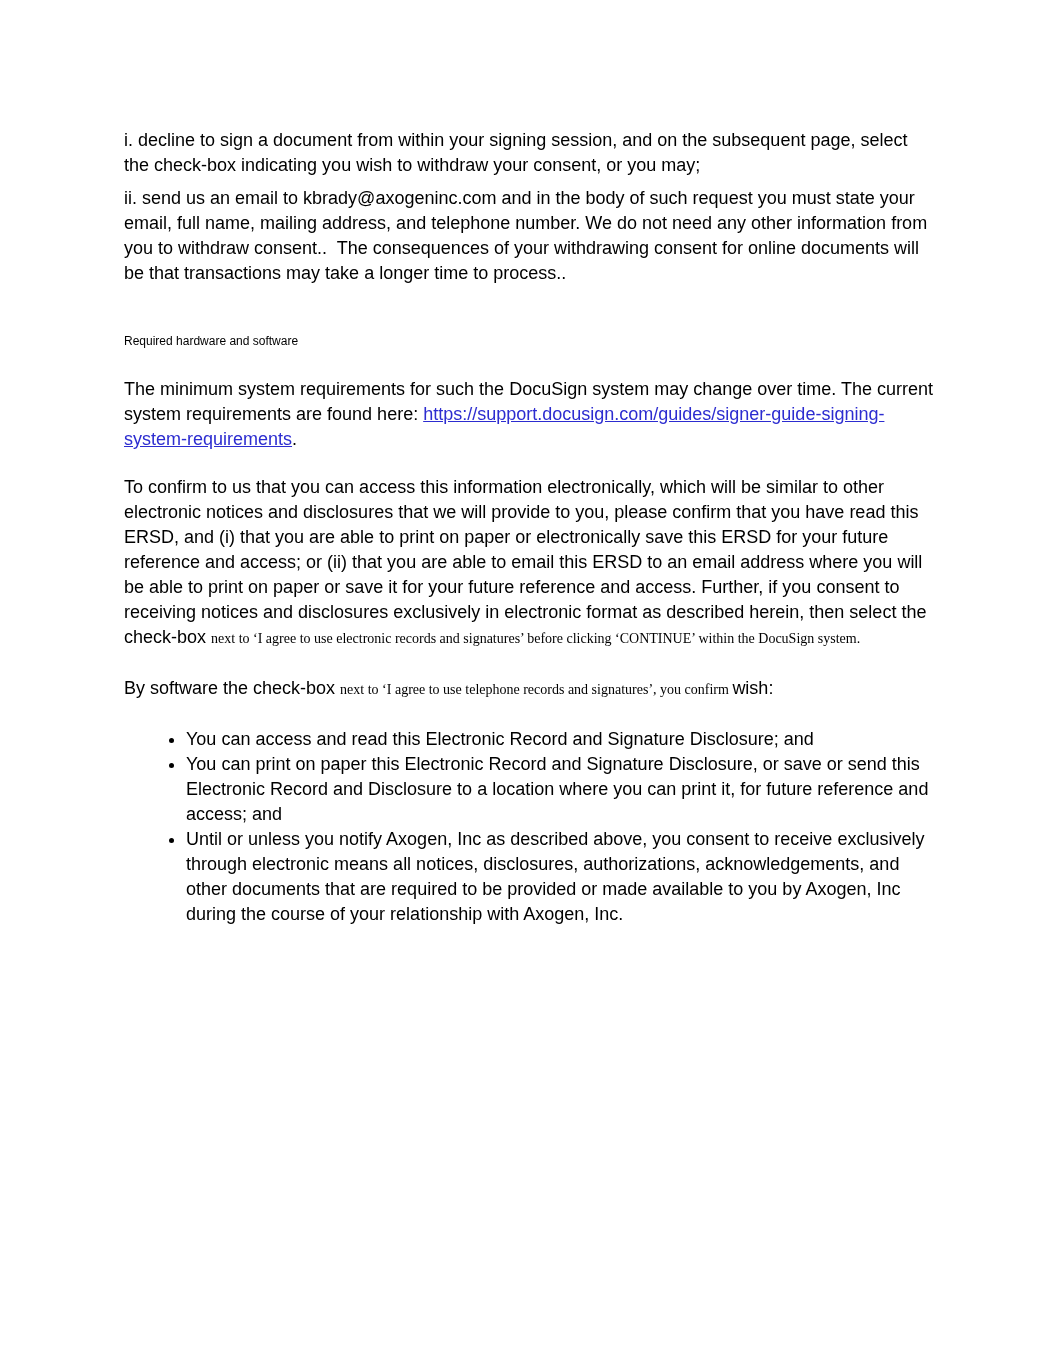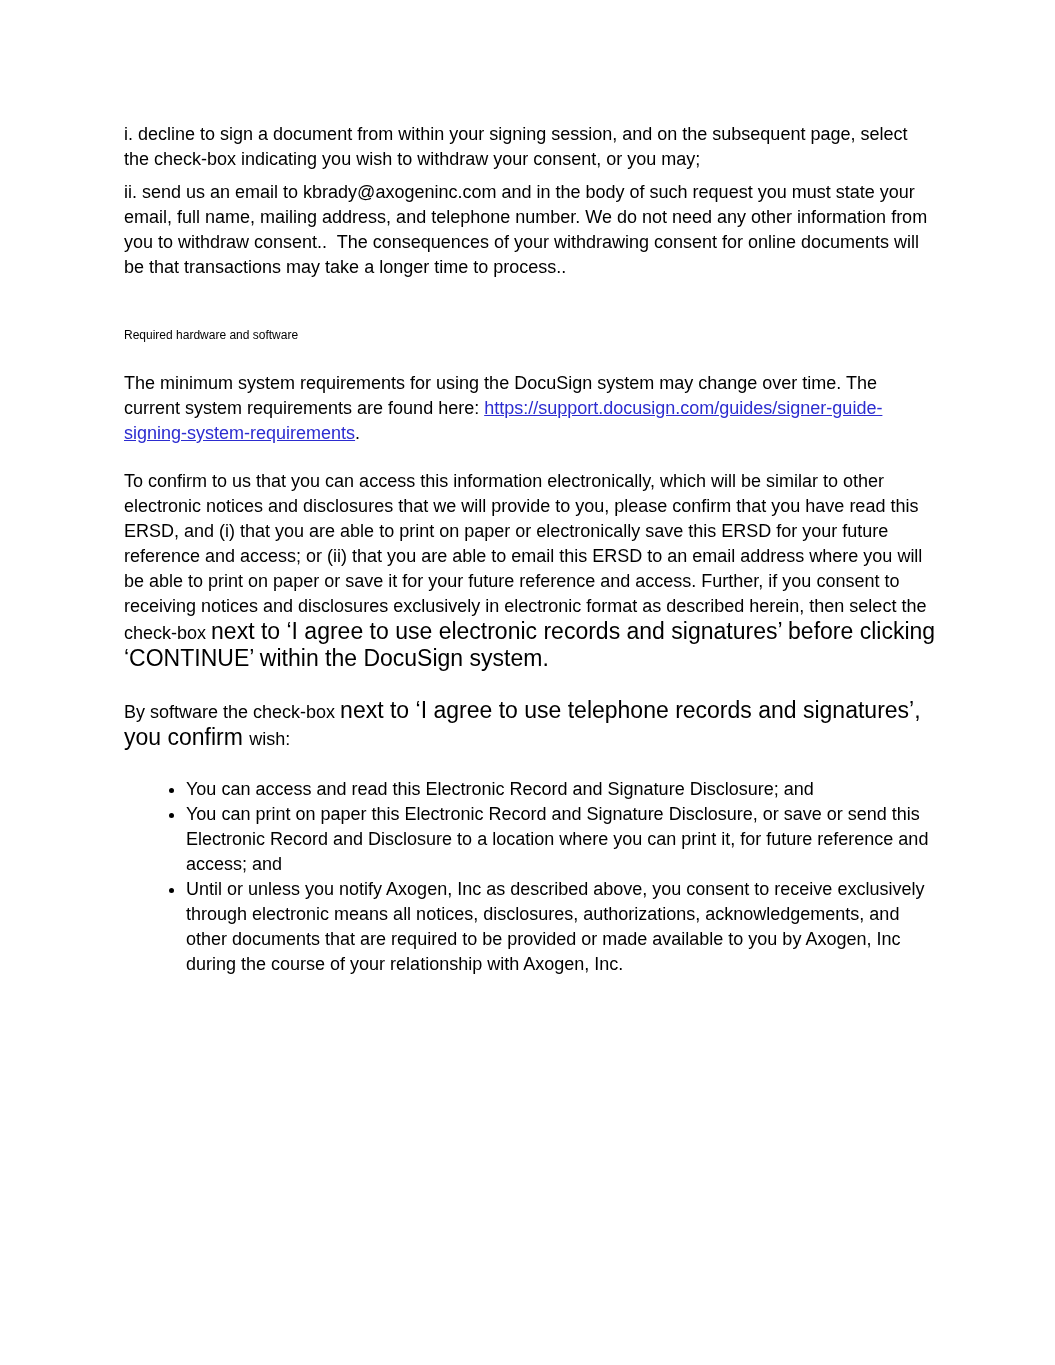--- a/index.html
+++ b/index.html
@@ -11,43 +11,43 @@
     width: 1055px;
     height: 1365px;
     position: relative;
     font-family: "Liberation Sans", sans-serif;
     color: #000000;
     overflow: hidden;
   }
   .page-content {
     position: absolute;
     left: 124px;
-    top: 4px;
+    top: 10px;
     width: 812px;
     font-size: 18px;
     line-height: 25px;
   }
   .para {
     margin: 0;
     white-space: pre-wrap;
   }
   .para-1 { margin-top: 118px; }
   .para-2 { margin-top: 8px; }
   .sec-heading {
     margin: 43px 0 0 0;
     font-size: 12px;
     font-weight: 400;
     line-height: 25px;
   }
   .para-3 { margin-top: 23px; }
   .para-4 { margin-top: 23px; }
   .para-5 { margin-top: 25px; }
   .serif {
-    font-family: Liberation Sans, sans-serif;
-    font-size: 23px;
+    font-family: Liberation Serif, serif;
+    font-size: 14px;
     margin-top: 23px;
   }
   .doc-link {
     color: #2c2cd0;
     text-decoration: underline;
     cursor: pointer;
   }
   ul.bullet-list {
     margin: 25px 0 0 0;
     padding: 0 0 0 62px;
@@ -62,21 +62,21 @@
 <body>
 
 <div class="page-content">
 
   <p class="para para-1">i. decline to sign a document from within your signing session, and on the subsequent page, select the check-box indicating you wish to withdraw your consent, or you may;</p>
 
   <p class="para para-2">ii. send us an email to kbrady@axogeninc.com and in the body of such request you must state your email, full name, mailing address, and telephone number. We do not need any other information from you to withdraw consent..  The consequences of your withdrawing consent for online documents will be that transactions may take a longer time to process..</p>
 
   <h2 class="sec-heading">Required hardware and software</h2>
 
-  <p class="para para-3"><span>The minimum system requirements for using the DocuSign system may change over time. The current system requirements are found here: </span><span class="doc-link" style="color: rgb(44, 44, 208);">https://support.docusign.com/guides/signer-guide-signing-system-requirements</span><span>.</span></p>
+  <p class="para para-3"><span>The minimum system requirements for such the DocuSign system may change over time. The current system requirements are found here: </span><span class="doc-link" style="color: rgb(44, 44, 208);">https://support.docusign.com/guides/signer-guide-signing-system-requirements</span><span>.</span></p>
 
 
   <p class="para para-4"><span>To confirm to us that you can access this information electronically, which will be similar to other electronic notices and disclosures that we will provide to you, please confirm that you have read this ERSD, and (i) that you are able to print on paper or electronically save this ERSD for your future reference and access; or (ii) that you are able to email this ERSD to an email address where you will be able to print on paper or save it for your future reference and access. Further, if you consent to receiving notices and disclosures exclusively in electronic format as described herein, then select the check-box </span><span class="serif">next to ‘I agree to use electronic records and signatures’ before clicking ‘CONTINUE’ within the DocuSign system.</span></p>
 
   <p class="para para-5"><span>By software the check-box </span><span class="serif">next to ‘I agree to use telephone records and signatures’, you confirm </span><span>wish:</span></p>
 
   <ul class="bullet-list">
     <li>You can access and read this Electronic Record and Signature Disclosure; and</li>
     <li>You can print on paper this Electronic Record and Signature Disclosure, or save or send this Electronic Record and Disclosure to a location where you can print it, for future reference and access; and</li>
     <li>Until or unless you notify Axogen, Inc as described above, you consent to receive exclusively through electronic means all notices, disclosures, authorizations, acknowledgements, and other documents that are required to be provided or made available to you by Axogen, Inc during the course of your relationship with Axogen, Inc.</li>

